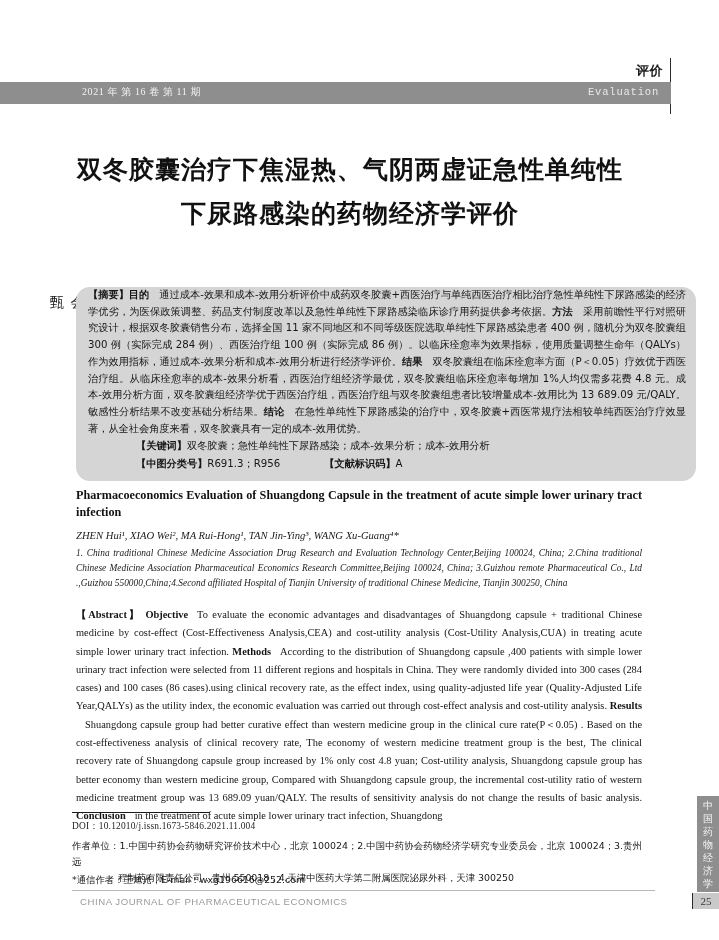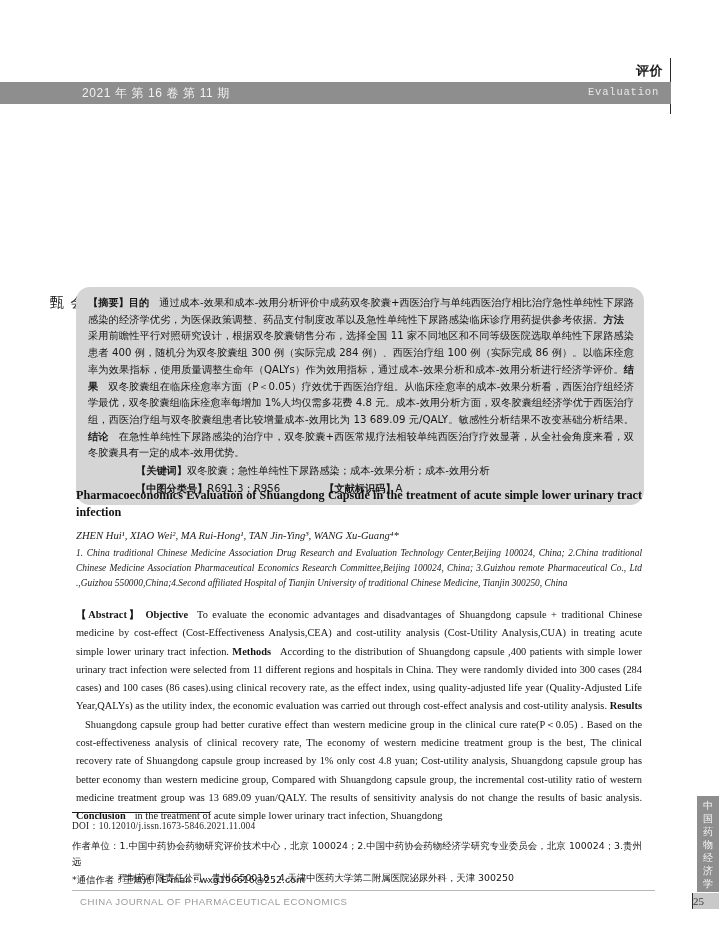--- a/index.html
+++ b/index.html
@@ -41,24 +41,24 @@
   }
   .header-bar {
     position: absolute;
     left: 0; top: 82px;
     width: 671px; height: 22px;
     background: #8e8e8e;
   }
   .header-bar .issue {
     position: absolute;
     left: 82px; top: 3px;
-    font-size: 12px;
+    font-size: 10px;
     color: #f2f2f2;
     letter-spacing: 0.6px;
-    font-family: Liberation Sans, sans-serif;
+    font-family: Liberation Serif, serif;
   }
   .header-bar .evaluation {
     position: absolute;
     right: 12px; top: 4px;
     font-size: 10.5px;
     color: #e8e8e8;
     letter-spacing: 0.8px;
     font-family: Liberation Mono, monospace;
   }
 
@@ -86,22 +86,22 @@
     color: #1a1a1a;
     margin-top: 46px;
   }
   .authors-cn sup { font-size: 8.5px; vertical-align: super; }
   .authors-cn .sp { display: inline-block; width: 12px; }
 
   
   .abs-box {
     position: absolute;
     left: 76px; top: 287px;
-    width: 568px;
-    padding: 8px 10px 8px 12px;
+    width: 620px;
+    padding: 0 10px 8px 12px;
     background: #d5d5d5;
     border-radius: 14px;
     font-size: 10.2px;
     line-height: 16.7px;
     text-align: justify;
     font-family: "DejaVu Sans", sans-serif;
     color: #161616;
   }
   .abs-box .lbl { font-weight: bold; }
   .abs-box p { margin: 0; }
@@ -217,38 +217,43 @@
     letter-spacing: 0px;
   }
   .side-tab span { display: block; }
   .pagenum {
     position: absolute;
     right: 0; top: 893px;
     width: 27px; height: 16px;
     background: #c9c9c9;
     color: #3a3a3a;
     font-size: 11px;
+    text-align: center;
     line-height: 16px;
     font-family: "Liberation Serif", serif;
     border-left: 1.6px solid #2b2b2b;
   }
 </style>
 </head>
 <body>
 
 <div id="page">
 
   <div class="runhead-cn">评价</div>
   <div class="rule-vert"></div>
 
   <div class="header-bar">
     <span class="issue">2021 年  第 16 卷  第 11 期</span>
     <span class="evaluation">Evaluation</span>
   </div>
 
+  <div class="title-cn">
+    <div>双冬胶囊治疗下焦湿热、气阴两虚证急性单纯性</div>
+    <div>下尿路感染的药物经济学评价</div>
+  </div>
 
   <div class="authors-cn">
     <span><span>甄 会</span><sup>1</sup></span><span class="sp"></span><span><span>肖 巍</span><sup>2</sup></span><span class="sp"></span><span><span>马瑞鸿</span><sup>1</sup></span><span class="sp"></span><span><span>谭巾英</span><sup>3</sup></span><span class="sp"></span><span><span>王旭光</span><sup>4*</sup></span>
   </div>
 
   <div class="abs-box">
     <p><span class="lbl">【摘要】</span><span class="lbl">目的</span><span class="gap"></span><span>通过成本-效果和成本-效用分析评价中成药双冬胶囊+西医治疗与单纯西医治疗相比治疗急性单纯性下尿路感染的经济学优劣，为医保政策调整、药品支付制度改革以及急性单纯性下尿路感染临床诊疗用药提供参考依据。</span><span class="lbl">方法</span><span class="gap"></span><span>采用前瞻性平行对照研究设计，根据双冬胶囊销售分布，选择全国 11 家不同地区和不同等级医院选取单纯性下尿路感染患者 400 例，随机分为双冬胶囊组 300 例（实际完成 284 例）、西医治疗组 100 例（实际完成 86 例）。以临床痊愈率为效果指标，使用质量调整生命年（QALYs）作为效用指标，通过成本-效果分析和成本-效用分析进行经济学评价。</span><span class="lbl">结果</span><span class="gap"></span><span>双冬胶囊组在临床痊愈率方面（P＜0.05）疗效优于西医治疗组。从临床痊愈率的成本-效果分析看，西医治疗组经济学最优，双冬胶囊组临床痊愈率每增加 1%人均仅需多花费 4.8 元。成本-效用分析方面，双冬胶囊组经济学优于西医治疗组，西医治疗组与双冬胶囊组患者比较增量成本-效用比为 13 689.09 元/QALY。敏感性分析结果不改变基础分析结果。</span><span class="lbl">结论</span><span class="gap"></span><span>在急性单纯性下尿路感染的治疗中，双冬胶囊+西医常规疗法相较单纯西医治疗疗效显著，从全社会角度来看，双冬胶囊具有一定的成本-效用优势。</span></p>
     <p class="kw"><span class="lbl">【关键词】</span><span>双冬胶囊；急性单纯性下尿路感染；成本-效果分析；成本-效用分析</span></p>
     <p class="kw"><span class="lbl">【中图分类号】</span><span>R691.3；R956</span><span class="gap-l"></span><span class="lbl">【文献标识码】</span><span>A</span></p>
   </div>

